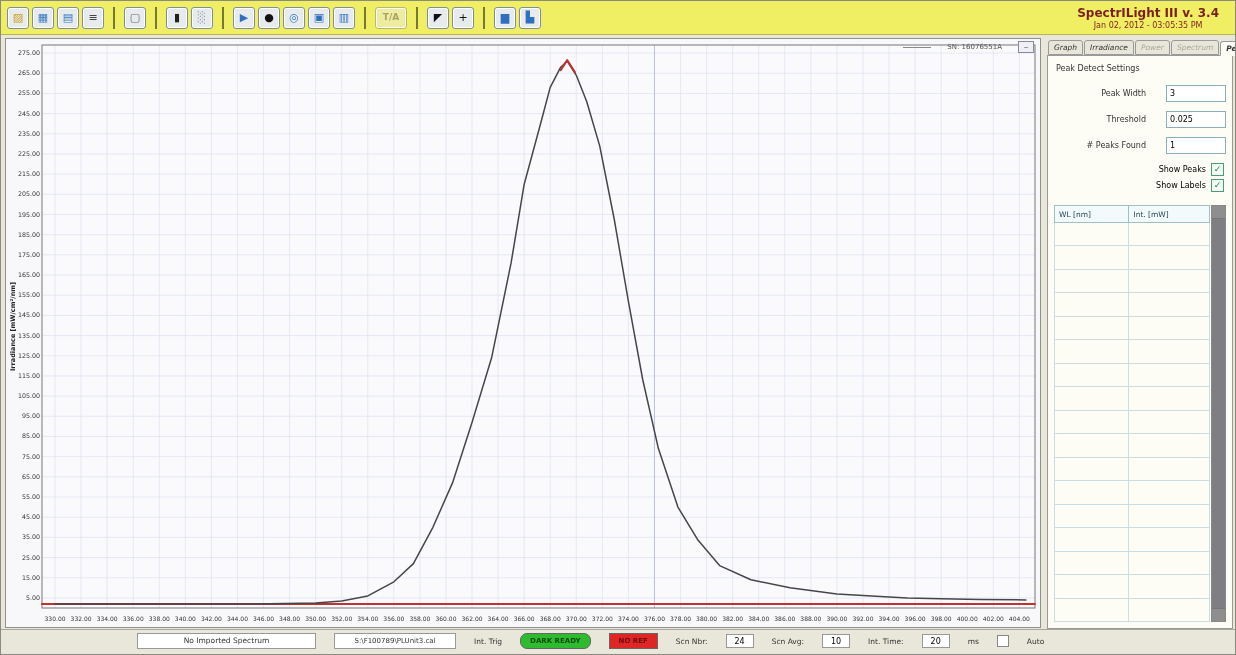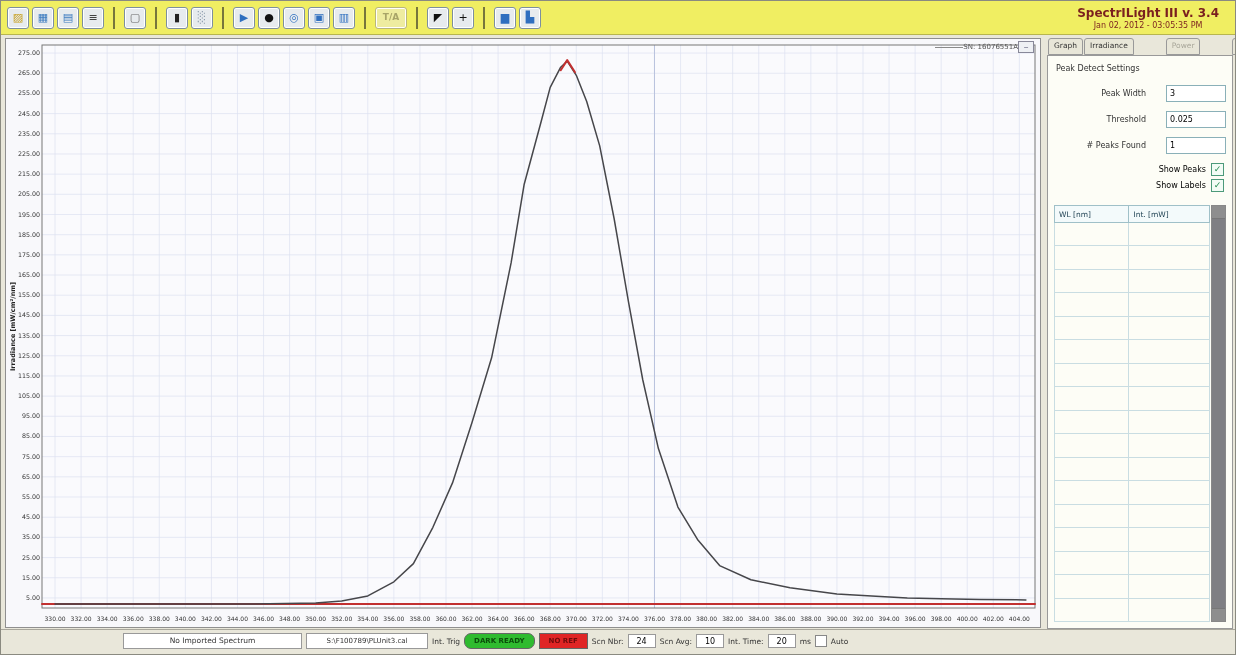--- a/index.html
+++ b/index.html
@@ -16,52 +16,52 @@
     box-shadow:inset 0 0 0 1px #fff;cursor:pointer;}
   .tbtn-text{width:32px;background:#eeeca0;border-color:#b9b67c;color:#a8a468;
     font-weight:bold;font-size:9px;}
   .titleblock{margin-left:auto;text-align:center;padding-right:10px;}
   .apptitle{font-weight:bold;font-size:12px;color:#7a1f1f;text-align:center;}
   .appdate{font-size:8px;color:#7a1f1f;margin-top:1px;}
   
   .main{display:flex;gap:6px;padding:3px 4px 0 4px;height:594px;box-sizing:border-box;}
   .chartwrap{position:relative;width:1040px;height:590px;background:#f8f8fb;
     border:1px solid #8f8f8f;box-sizing:border-box;}
-  .snrow{position:absolute;top:2px;right:6px;display:flex;align-items:center;gap:0;
+  .snrow{position:absolute;top:2px;right:6px;display:flex;align-items:center;gap:16px;
     font-size:7px;color:#555;z-index:3;}
   .legendline{display:inline-block;width:28px;height:0;border-top:1px solid #8a8a8a;}
   .legendbtn{width:16px;height:12px;background:#eef0f4;border:1px solid #889;font-size:8px;
     line-height:9px;text-align:center;padding:0;color:#446;cursor:pointer;}
   
   .rightpanel{width:186px;display:flex;flex-direction:column;}
-  .tabs{display:flex;height:17px;font-size:7.5px;padding-left:1px;}
+  .tabs{display:flex;align-items:flex-end;height:17px;font-size:7.5px;padding-left:1px;font-style:italic;}
   .tab{padding:2px 5px 2px 5px;background:#e8e6d8;border:1px solid #999;margin-right:1px;
     border-radius:3px 3px 0 0;color:#333;cursor:pointer;white-space:nowrap;}
   .tab.active{background:#fdfdf6;font-weight:bold;border-bottom-color:#fdfdf6;position:relative;top:1px;}
-  .tab.disabled{color:#a9a79a;margin-left:31px;}
+  .tab.disabled{color:#a9a79a;}
   .panelbody{flex:1;background:#fdfdf6;border:1px solid #999;padding:6px;font-size:8px;
     display:flex;flex-direction:column;box-sizing:border-box;}
   .pheading{font-size:8px;color:#333;margin:2px 0 12px 2px;}
   .frow{display:flex;justify-content:flex-end;align-items:center;gap:20px;margin-bottom:9px;}
   .frow label{color:#333;}
   .pinput{width:52px;height:13px;font-size:8px;border:1px solid #8ab0b8;background:#fff;
     padding:1px 3px;font-family:"DejaVu Sans",sans-serif;}
   .crow{display:flex;justify-content:flex-end;align-items:center;gap:5px;margin-bottom:3px;padding-right:2px;}
   .checkbox{display:inline-block;width:11px;height:11px;border:1px solid #4c9a7a;background:#f2fcf5;
     color:#1f8a4d;font-size:9px;line-height:10px;text-align:center;cursor:pointer;}
   .tablewrap{display:flex;margin-top:10px;flex:1;min-height:0;}
   table.peaks{flex:1;border-collapse:collapse;font-size:7.5px;table-layout:fixed;}
   table.peaks th{border:1px solid #9fc0c8;background:#f3fafb;color:#245;height:16px;font-weight:normal;text-align:left;padding:0 4px;}
   table.peaks td{border:1px solid #c9dde2;height:17.5px;padding:0 4px;color:#667;}
   .vscroll{width:13px;border:1px solid #888;background:#c9c9c9;display:flex;flex-direction:column;margin-left:1px;}
   .varrow{height:12px;background:#8e8e8e;border-bottom:1px solid #777;}
   .varrow.bottom{border-bottom:none;border-top:1px solid #777;}
   .vthumb{flex:1;background:#7f7f83;}
   
-  .footer{display:flex;align-items:center;gap:4px;height:22px;padding:0 6px;
+  .footer{display:flex;align-items:center;gap:18px;height:22px;padding:0 6px;
     background:#e9e7da;border-top:1px solid #a9a79c;font-size:7.5px;color:#333;}
   .fspacer{width:112px;}
   .fbox{background:#fff;border:1px solid #999;height:14px;line-height:14px;text-align:center;
     padding:0 6px;white-space:nowrap;overflow:hidden;}
   .fbox1{width:165px;}
   .fbox2{width:108px;font-size:7px;}
   .fstatus{height:14px;line-height:14px;padding:0 9px;font-size:7px;font-weight:bold;border:1px solid #666;}
   .fgreen{background:#2fbb2f;color:#0a4d0a;border-radius:7px;}
   .fred{background:#e02525;color:#6e0b0b;}
   .finput{width:26px;height:12px;font-size:8px;text-align:center;border:1px solid #999;

